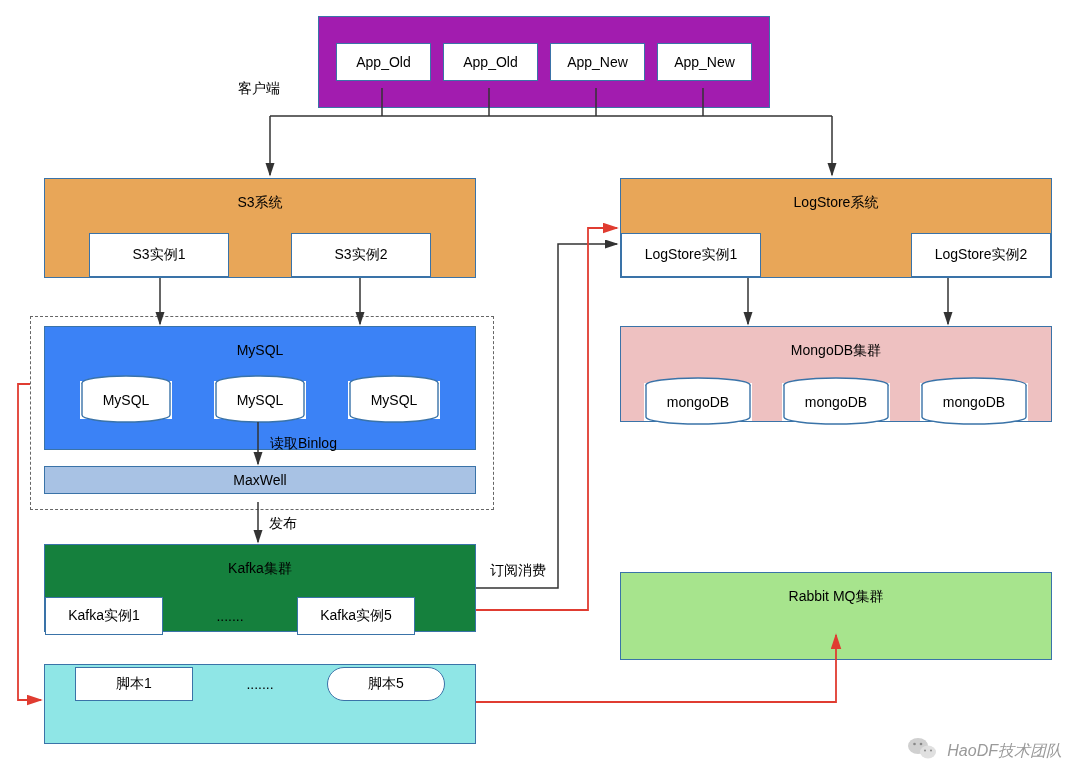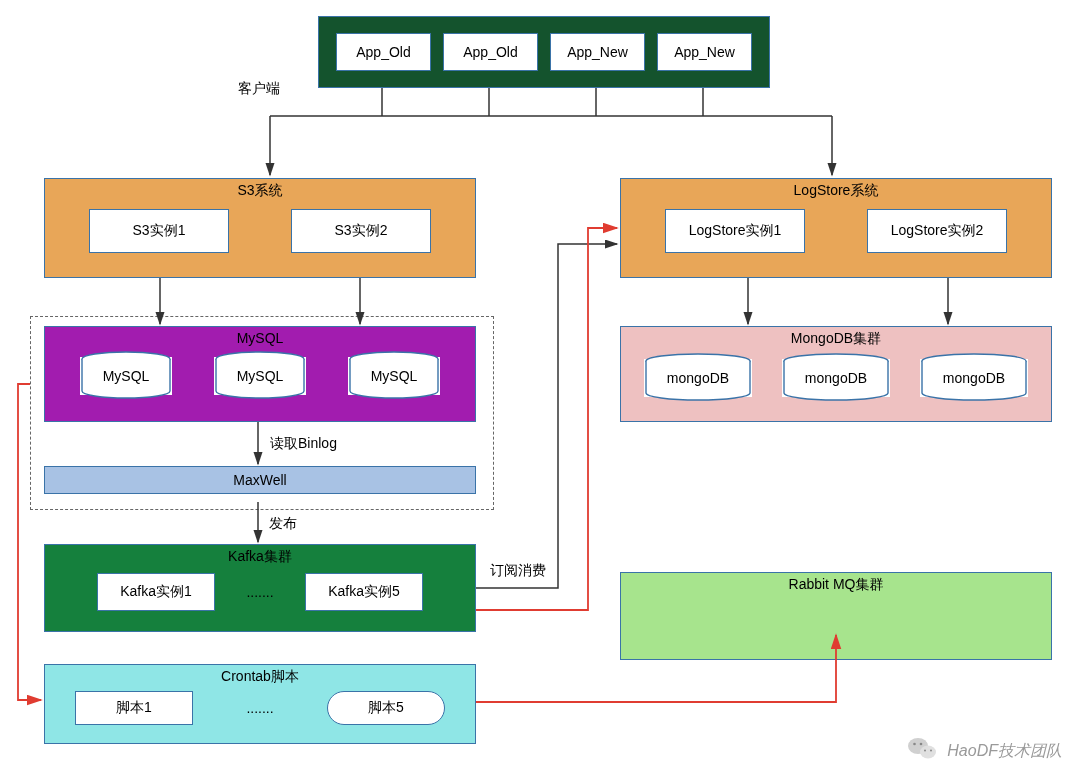--- a/index.html
+++ b/index.html
@@ -13,21 +13,21 @@
     position: relative;
   }
   .abs { position: absolute; }
   .box {
     border: 1.5px solid #3a73a8;
     text-align: center;
   }
   .title {
     text-align: center;
     font-size: 14px;
-    padding: 3px 0;
+    padding: 15px 0;
   }
   .inner-box {
     background: #ffffff;
     border: 1.5px solid #3a73a8;
     display: flex;
     align-items: center;
     justify-content: center;
     height: 38px;
   }
   .db-cyl {
@@ -51,48 +51,48 @@
     color: #9a9a9a;
     font-size: 16px;
     font-style: italic;
   }
 </style>
 </head>
 <body>
 
 <div class="abs" style="left:238px; top:40px; width:60px;margin-top:40px;">客户端</div>
 
-<div class="abs box" style="left:318px; top:16px; width:452px; height:72px; background:#14532d;">
+<div class="abs box" style="left:318px; top:16px; width:452px; height:92px; background:#a21caf;">
   <div style="display:flex; gap:12px; justify-content:center; align-items:center; height:100%; padding:0 10px;">
     <div class="inner-box" style="width:95px;">App_Old</div>
     <div class="inner-box" style="width:95px;">App_Old</div>
     <div class="inner-box" style="width:95px;">App_New</div>
     <div class="inner-box" style="width:95px;">App_New</div>
   </div>
 </div>
 
 <div class="abs box" style="left:44px; top:178px; width:432px; height:100px; background:#e8a658;">
   <div class="title">S3系统</div>
   <div style="display:flex; gap:62px; justify-content:center; align-items:center; padding-top:6px;">
     <div class="inner-box" style="width:140px; height:44px;">S3实例1</div>
     <div class="inner-box" style="width:140px; height:44px;">S3实例2</div>
   </div>
 </div>
 
 <div class="abs box" style="left:620px; top:178px; width:432px; height:100px; background:#e8a658;">
   <div class="title">LogStore系统</div>
-  <div style="display:flex; gap:62px; justify-content:center; align-items:center; padding-top:6px;">
+  <div style="display:flex; gap:62px; justify-content:space-between; align-items:center; padding-top:6px;">
     <div class="inner-box" style="width:140px; height:44px;">LogStore实例1</div>
     <div class="inner-box" style="width:140px; height:44px;">LogStore实例2</div>
   </div>
 </div>
 
 <div class="abs" style="left:30px; top:316px; width:464px; height:194px; border:1.5px dashed #666;"></div>
 
-<div class="abs box" style="left:44px; top:326px; width:432px; height:96px; background:#a21caf;">
+<div class="abs box" style="left:44px; top:326px; width:432px; height:124px; background:#3b82f6;">
   <div class="title">MySQL</div>
   <div style="display:flex; gap:42px; justify-content:center; align-items:center; padding-top:8px;">
     <div class="db-cyl" style="width:92px;">
       <svg class="cyl-svg" viewBox="0 0 92 50">
           <ellipse cx="46" cy="8" rx="44" ry="7" fill="#fff" stroke="#3a73a8" stroke-width="1.4"></ellipse>
           <path d="M2 8 L2 40 A44 7 0 0 0 90 40 L90 8" fill="#fff" stroke="#3a73a8" stroke-width="1.4"></path>
         </svg>
       <span class="cyl-label">MySQL</span>
     </div>
     <div class="db-cyl" style="width:92px;">
@@ -138,35 +138,34 @@
           <ellipse cx="54" cy="8" rx="52" ry="7" fill="#fff" stroke="#3a73a8" stroke-width="1.4"></ellipse>
           <path d="M2 8 L2 40 A52 7 0 0 0 106 40 L106 8" fill="#fff" stroke="#3a73a8" stroke-width="1.4"></path>
         </svg>
       <span class="cyl-label">mongoDB</span>
     </div>
   </div>
 </div>
 
 <div class="abs box" style="left:44px; top:544px; width:432px; height:88px; background:#15803d;">
   <div class="title">Kafka集群</div>
-  <div style="display:flex; justify-content:center; align-items:center; padding-top:4px;">
+  <div style="display:flex; gap:22px; justify-content:flex-start; align-items:center; padding-top:4px;">
     <div class="inner-box" style="width:118px; height:38px;">Kafka实例1</div>
     <div style="width:90px; text-align:center;">.......</div>
     <div class="inner-box" style="width:118px; height:38px;">Kafka实例5</div>
   </div>
 </div>
 
 <div class="abs box" style="left:620px; top:544px; width:432px; height:88px; background:#a7e48d;margin-top:28px;">
   <div class="title">Rabbit MQ集群</div>
   <div style="display:flex; gap:62px; justify-content:center; align-items:center; padding-top:4px;">
   </div>
 </div>
 
 <div class="abs box" style="left:44px; top:664px; width:432px; height:80px; background:#8fe6e6;">
-  <div class="title">Crontab脚本</div>
   <div style="display:flex; gap:22px; justify-content:center; align-items:center; padding-top:2px;">
     <div class="inner-box" style="width:118px; height:34px;">脚本1</div>
     <div style="width:90px; text-align:center;">.......</div>
     <div class="inner-box" style="width:118px; height:34px;border-radius:17px;">脚本5</div>
   </div>
 </div>
 
 <div class="abs" style="left:270px; top:435px;">读取Binlog</div>
 <div class="abs" style="left:269px; top:515px;">发布</div>
 <div class="abs" style="left:490px; top:562px;">订阅消费</div>

